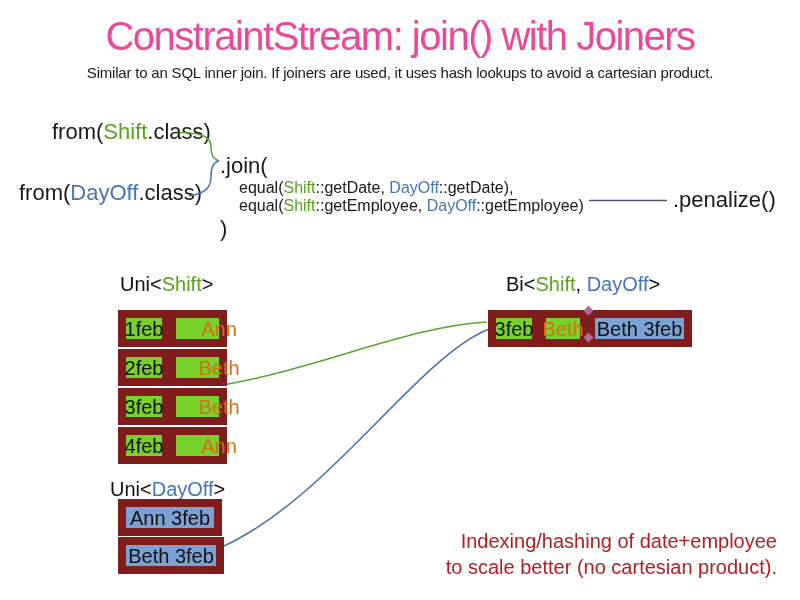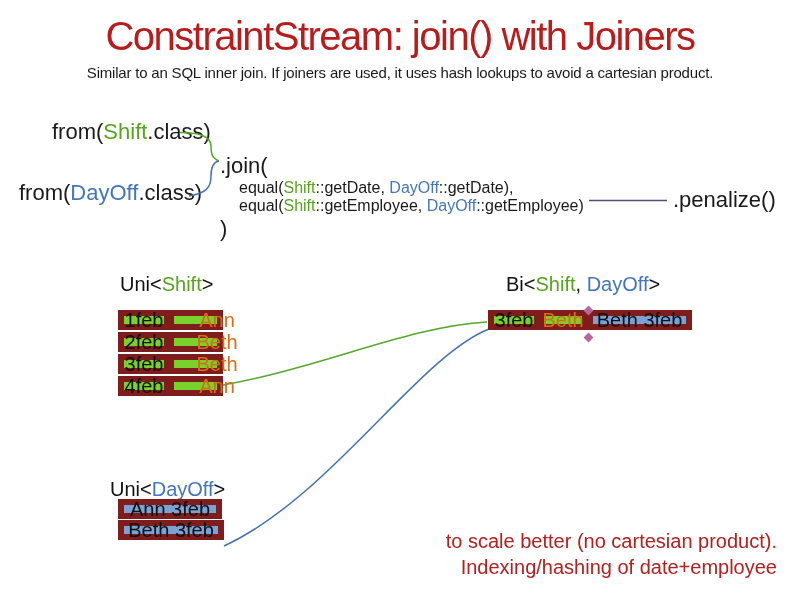--- a/index.html
+++ b/index.html
@@ -2,42 +2,42 @@
 <html style="--shift-green-text: #57a41f; --dayoff-blue-text: #4576ba; --employee-orange-text: #d96c15; --green-fill: #79d22b; --blue-fill: #7ba2d3; --note-red: #b22020; --purple-line: #5e4a7d; --green-line: #56a82d; --blue-line: #4672b2;"><head>
 <meta charset="utf-8">
 <style>
   html,body{margin:0;padding:0;background:#fff;}
   .slide{
     position:relative;width:800px;height:600px;background:#fff;overflow:hidden;
     font-family:"Liberation Sans",sans-serif;color:#111;
   }
   .title{
     position:absolute;top:14px;left:0;width:800px;text-align:center;
-    font-size:40px;letter-spacing:-1.5px;font-weight:400;color:#b91c1c;
+    font-size:40px;letter-spacing:-1.5px;font-weight:400;color:#ec4899;
   }
   .subtitle{
     position:absolute;top:64px;left:0;width:800px;text-align:center;
     font-size:15px;letter-spacing:-0.2px;color:#1a1a1a;
   }
   .code{position:absolute;font-size:22px;white-space:nowrap;color:#1a1a1a;}
   .from-shift{left:19px;top:119px;margin-left:33px;}
   .from-dayoff{left:19px;top:180px;}
   .join-open{left:220px;top:153px;}
   .join-close{left:220px;top:216px;}
   .penalize{left:673px;top:187px;}
   .joiners{position:absolute;left:239px;top:179px;font-size:16px;line-height:18px;white-space:nowrap;color:#1a1a1a;}
   .t-shift{color:var(--shift-green-text);}
   .t-dayoff{color:var(--dayoff-blue-text);}
   .heading{position:absolute;font-size:20px;white-space:nowrap;color:#111;}
   .h-uni-shift{left:120px;top:273px;}
   .h-bi{left:506px;top:273px;}
   .h-uni-dayoff{left:110px;top:478px;}
 
   .cell{
-    box-sizing:border-box;height:20px;border:6px solid #7f1d1d;border-radius:0;
+    box-sizing:border-box;height:37px;border:8px solid #7f1d1d;border-radius:0;
     display:flex;align-items:center;justify-content:center;
     font-size:20px;line-height:1;
   }
   .green-cell{background:var(--green-fill);}
   .blue-cell{background:var(--blue-fill);}
 
   .uni-shift-table{position:absolute;left:118px;top:310px;}
   .uni-shift-table .row{display:flex;margin-bottom:2px;}
   .uni-shift-table .date{width:52px;}
   .uni-shift-table .emp{width:53px;margin-left:-2px;color:var(--employee-orange-text);padding-left:43px;}
@@ -125,17 +125,17 @@
   </div>
 
   <div class="heading h-uni-dayoff"><span>Uni&lt;</span><span class="t-dayoff">DayOff</span><span>&gt;</span></div>
 
   <div class="uni-dayoff-table">
     <div class="cell blue-cell dayoff-row-1">Ann 3feb</div>
     <div class="cell blue-cell dayoff-row-2">Beth 3feb</div>
   </div>
 
   <div class="note">
+    <div>Indexing/hashing of date+employee</div>
     <div>to scale better (no cartesian product).</div>
-    <div>Indexing/hashing of date+employee</div>
   </div>
 
 </div>
 
 </body></html>

